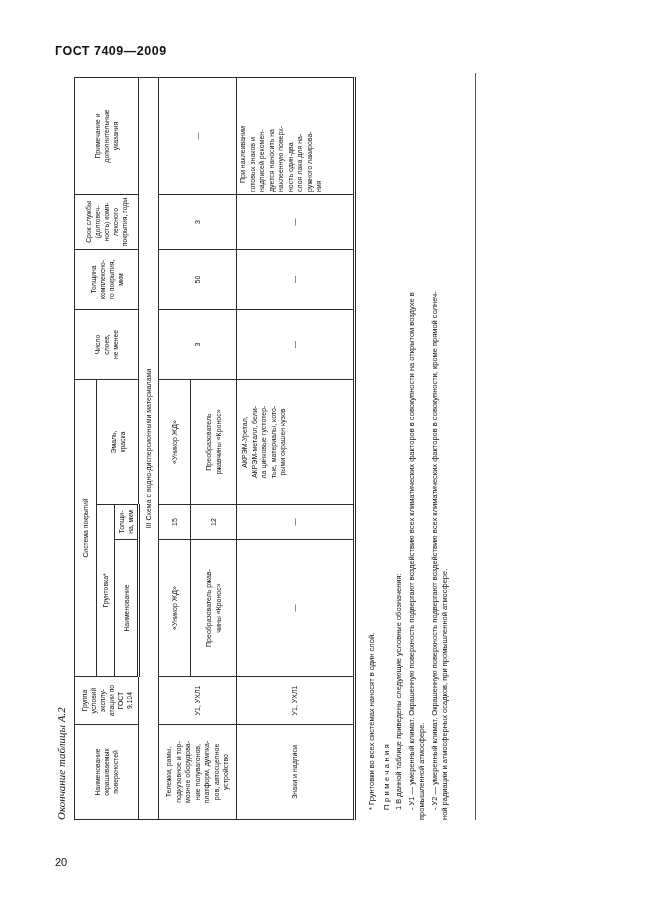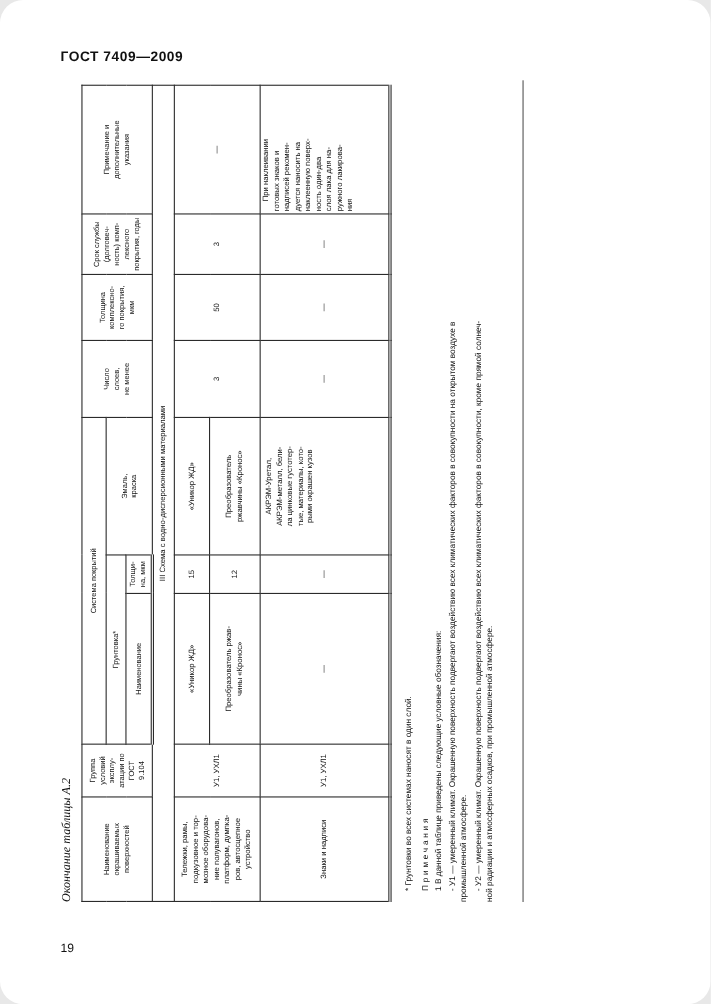--- a/index.html
+++ b/index.html
@@ -1,17 +1,17 @@
 <!DOCTYPE html>
 <html><head>
 <meta charset="utf-8">
 <style>
   html,body{margin:0;padding:0;background:#e8e8e8;}
   .sheet{position:relative;width:646px;height:913px;background:#ffffff;overflow:hidden;
-         font-family:"Liberation Sans",sans-serif;color:#111;border-radius:21px;}
+         font-family:"Liberation Sans",sans-serif;color:#111;}
   .doc-header{position:absolute;left:55px;top:44px;font-size:12.5px;font-weight:bold;
               letter-spacing:.5px;white-space:nowrap;}
   .page-num{position:absolute;left:55px;top:856px;font-size:11px;}
   
   .rot{position:absolute;left:55px;top:820px;width:747px;height:420px;
        transform:rotate(-90deg);transform-origin:0 0;border-bottom:1px solid #555;}
   .caption{font-family:"Liberation Serif",serif;font-style:italic;font-size:11px;
            margin:0 0 7px 0;}
   table.gost{border-collapse:collapse;table-layout:fixed;width:742px;
              font-size:7px;line-height:9.5px;}
@@ -155,15 +155,15 @@
       <p class="fn-heading">Примечания</p>
       <p class="fn-item">1 В данной таблице приведены следующие условные обозначения:</p>
       <p class="fn-item pre">- У1 — умеренный климат. Окрашенную поверхность подвергают воздействию всех климатических факторов в совокупности на открытом воздухе в
 промышленной атмосфере.</p>
       <p class="fn-item pre">- У2 — умеренный климат. Окрашенную поверхность подвергают воздействию всех климатических факторов в совокупности, кроме прямой солнеч-
 ной радиации и атмосферных осадков, при промышленной атмосфере.</p>
     </div>
 
   </div>
 
-  <div class="page-num">19</div>
+  <div class="page-num">20</div>
 
 </div>
 
 </body></html>

